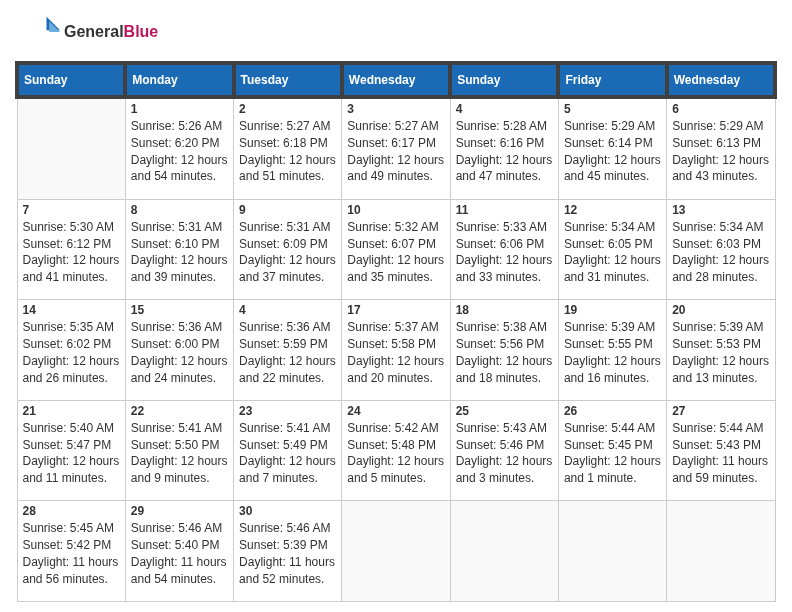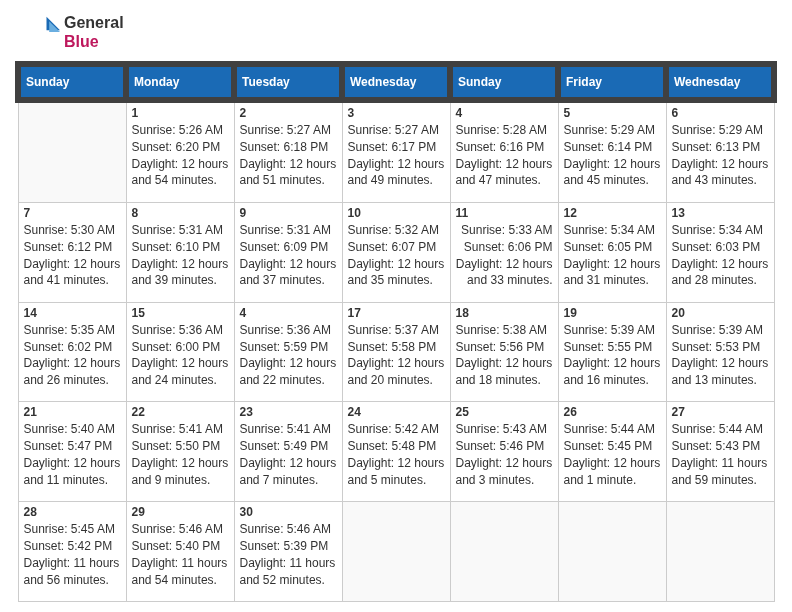--- a/index.html
+++ b/index.html
@@ -46,21 +46,21 @@
       border-collapse: collapse;
       width: 100%;
       table-layout: fixed;
     }
     .calendar th {
       background-color: #1a6ab5;
       color: white;
       text-align: left;
       padding: 8px 5px;
       font-size: 12px;
-      border: 6px solid #404040;
+      border: 4px solid #404040;
     }
     .calendar td {
       vertical-align: top;
       padding: 3px 5px;
       border: 1px solid #ccc;
       font-size: 9.5px;
       color: #333;
       height: 88px;
     }
     .day-num {
@@ -81,21 +81,21 @@
 </head>
 <body>
 
 <div class="page">
   <div class="header">
     <div class="logo">
         <svg viewBox="0 0 50 45" style="width: 45px; height: 45px;">
           <polygon points="35,5 50,20 35,20" fill="#1a6ab5"></polygon>
           <polygon points="38,10 50,22 38,22" fill="#6aaee0"></polygon>
         </svg>
-        <div style="display: flex; flex-direction: column; line-height: 1.15;">
+        <div style="display: flex; flex-direction: row; line-height: 1.15;">
           <span style="font-size: 16px; font-weight: bold; color: rgb(51, 51, 51);">General</span>
           <span style="font-size: 16px; font-weight: bold; color: #be185d;">Blue</span>
         </div>
       </div>
     <div class="title-block">
       <div class="month-title"></div>
       <div class="location"></div>
     </div>
   </div>
 
@@ -181,21 +181,21 @@
           </td>
           <td>
             <span class="day-num">10</span>
             <div class="day-info" style="white-space: pre-line;">Sunrise: 5:32 AM
 Sunset: 6:07 PM
 Daylight: 12 hours
 and 35 minutes.</div>
           </td>
           <td>
             <span class="day-num">11</span>
-            <div class="day-info" style="white-space: pre-line; text-align: right;">Sunrise: 5:33 AM
+            <div class="day-info" style="white-space: pre-line;">Sunrise: 5:33 AM
 Sunset: 6:06 PM
 Daylight: 12 hours
 and 33 minutes.</div>
           </td>
           <td>
             <span class="day-num">12</span>
             <div class="day-info" style="white-space: pre-line;">Sunrise: 5:34 AM
 Sunset: 6:05 PM
 Daylight: 12 hours
 and 31 minutes.</div>

